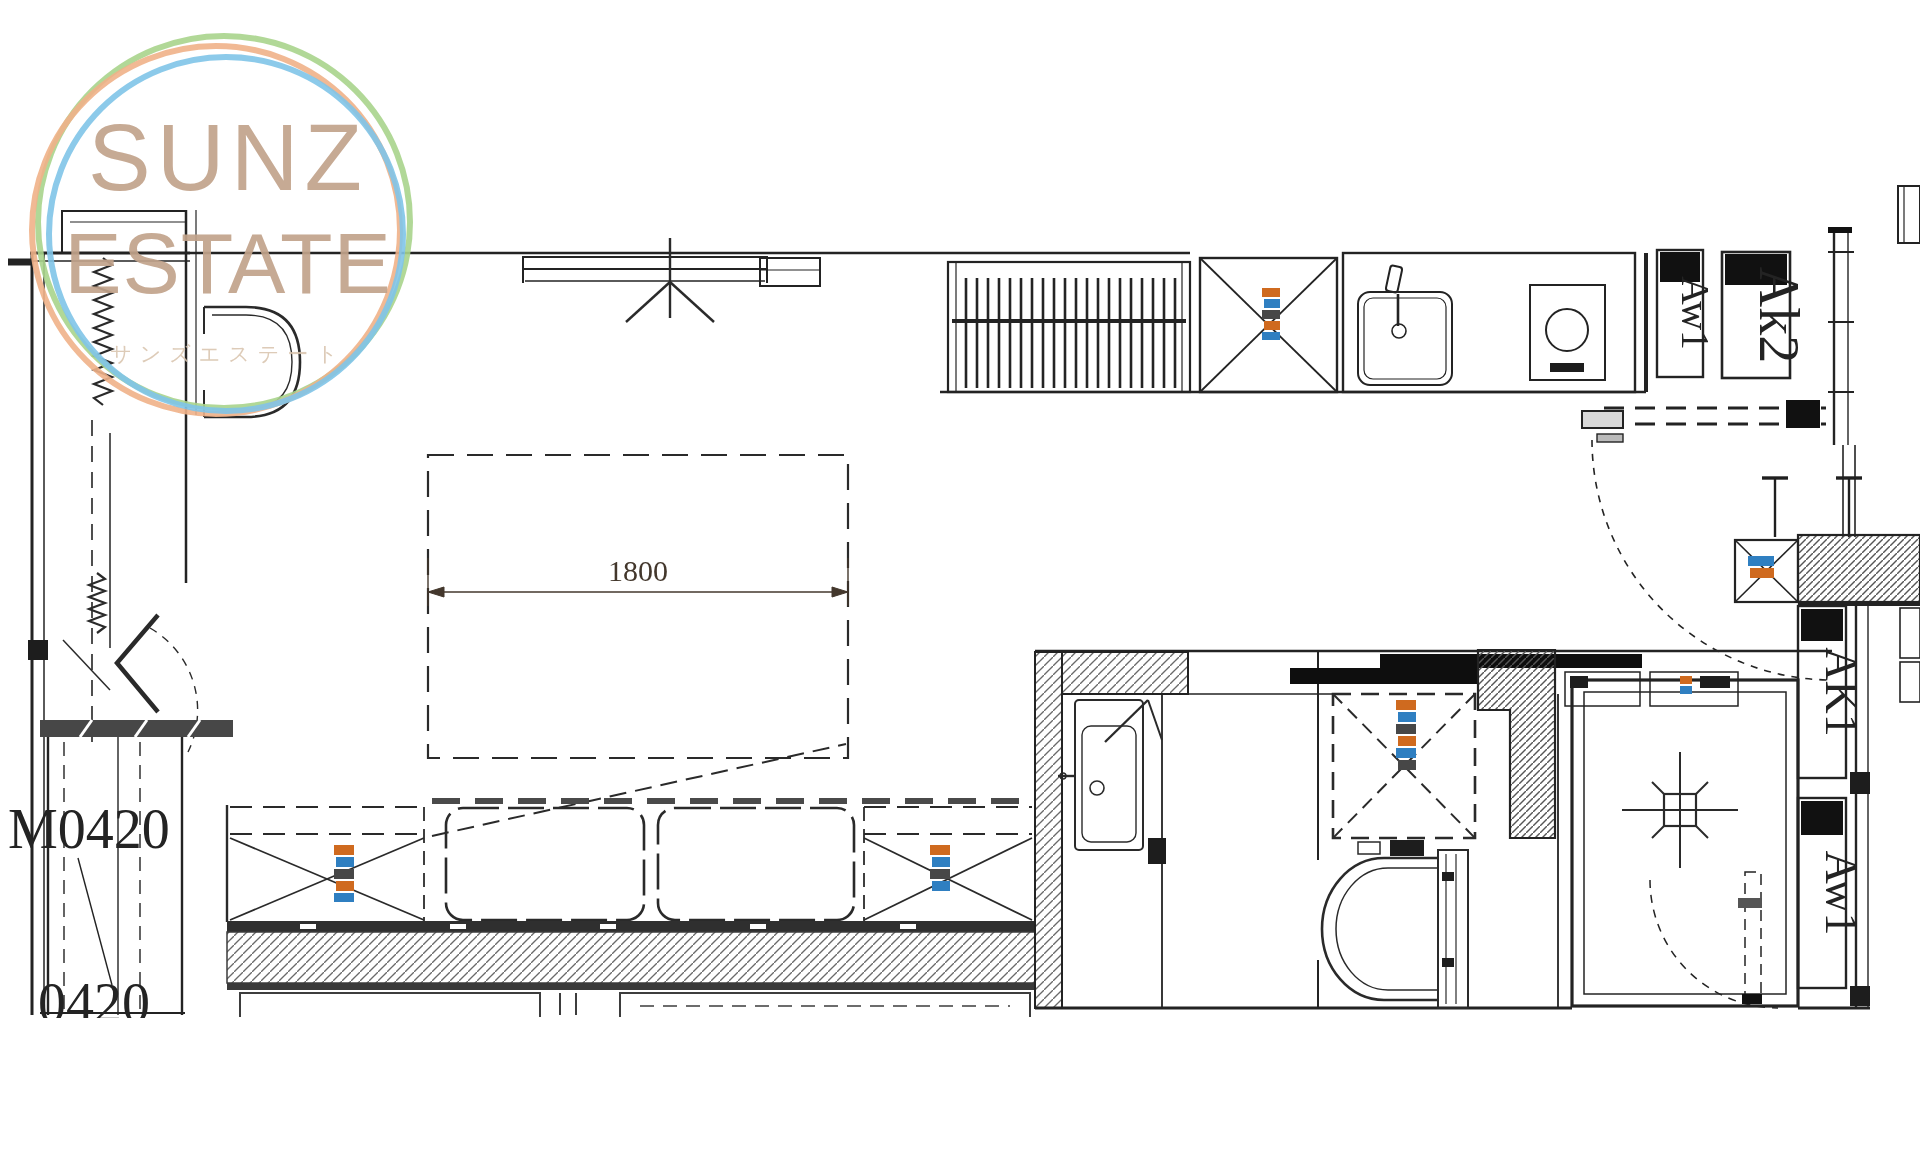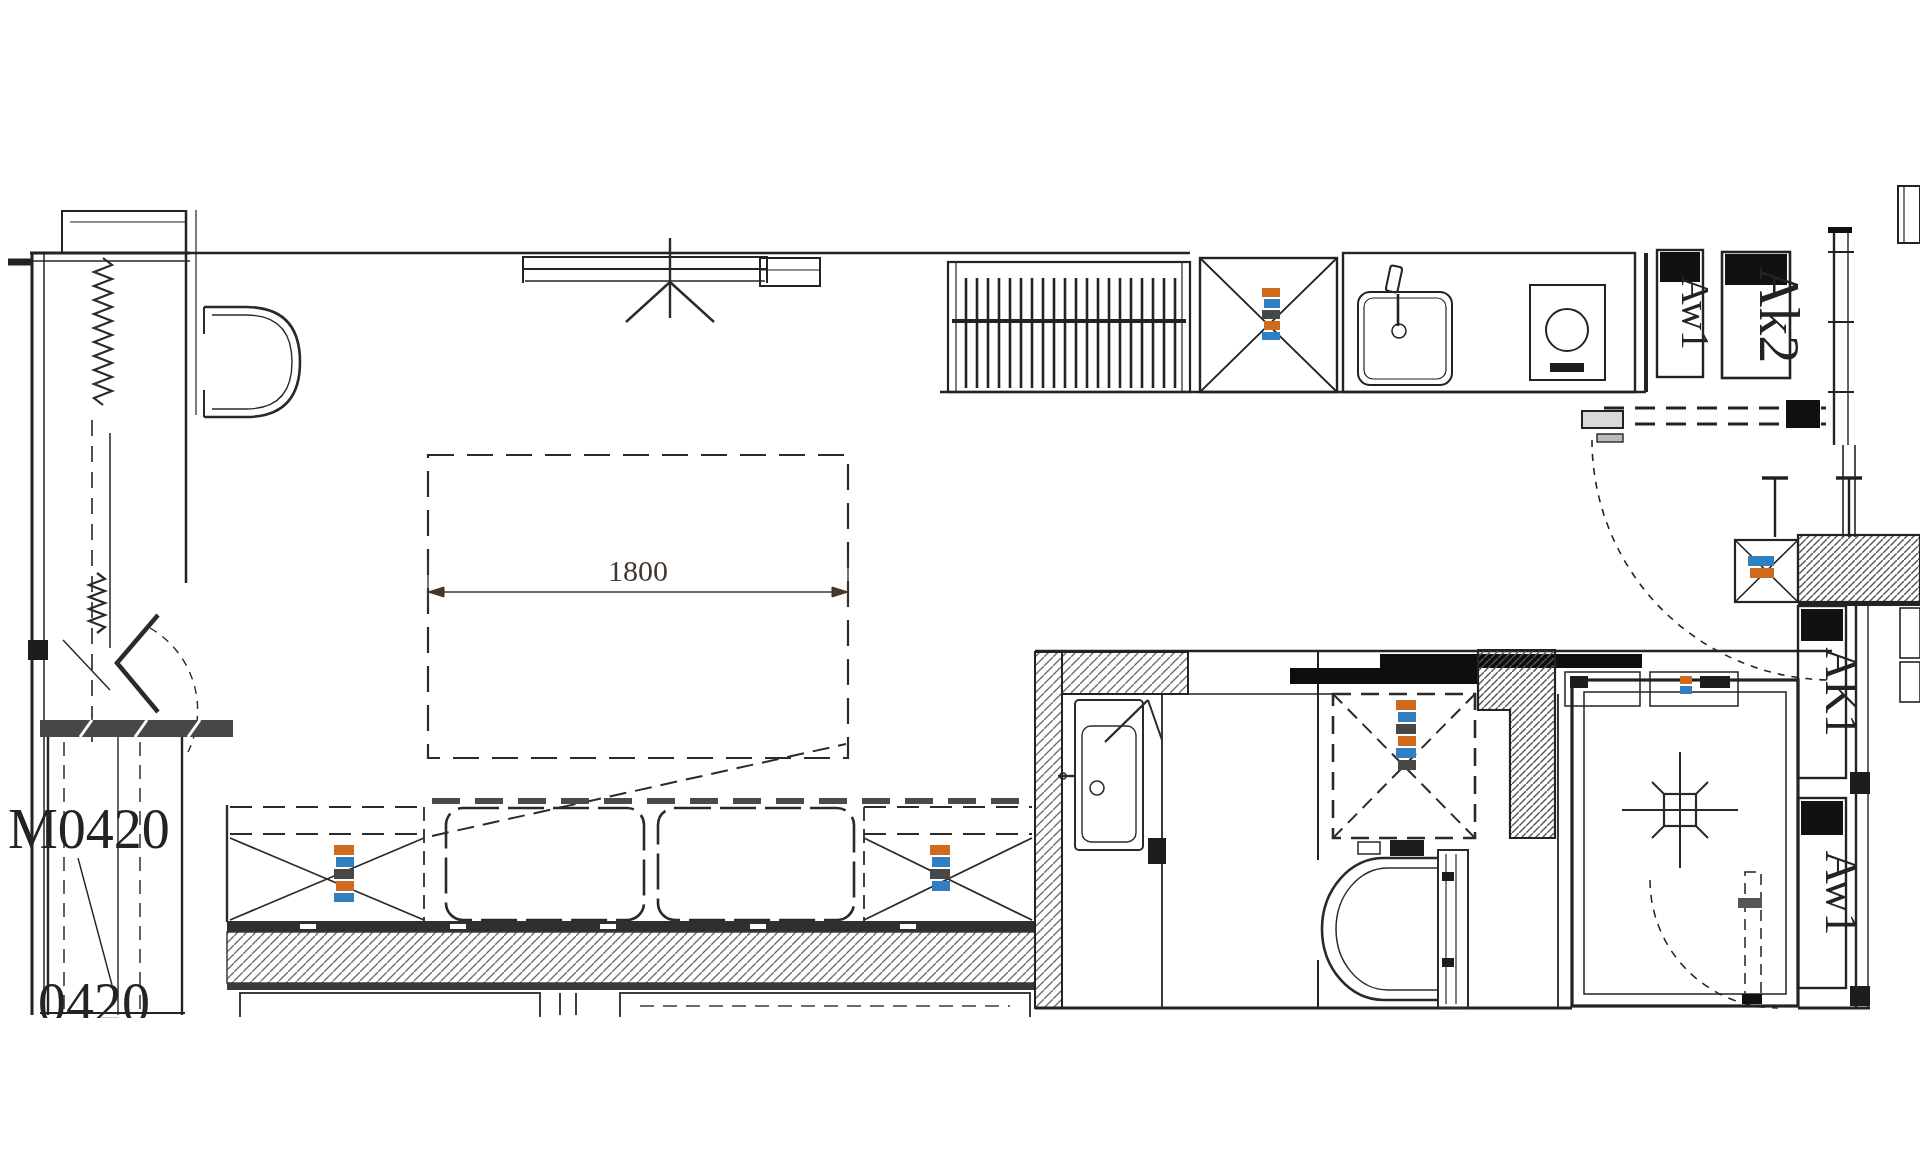--- a/index.html
+++ b/index.html
@@ -376,14 +376,24 @@
   <text class="lbl-top1" transform="translate(1682,313) rotate(90)" text-anchor="middle">Aw1</text>
   <text class="lbl-top2" transform="translate(1760,315) rotate(90)" text-anchor="middle">Ak2</text>
   <text class="lbl-mid" transform="translate(1826,692) rotate(90)" text-anchor="middle">AK1</text>
   <text class="lbl-mid" transform="translate(1826,893) rotate(90)" text-anchor="middle">Aw1</text>
   <text class="lbl-big" x="8" y="848">M0420</text>
   <text class="lbl-big" x="38" y="1022">0420</text>
 
   <rect x="0" y="1018" width="260" height="40" fill="#ffffff" stroke="none"></rect>
 </svg>
 
-
+<div class="logo">
+  <svg width="400" height="410" viewBox="0 0 400 410">
+    <circle cx="196" cy="204" r="186" fill="none" stroke="#a8d48c" stroke-width="6" opacity="0.9"></circle>
+    <circle cx="188" cy="212" r="184" fill="none" stroke="#efb188" stroke-width="6" opacity="0.9"></circle>
+    <circle cx="198" cy="216" r="177" fill="none" stroke="#7fc4e8" stroke-width="6" opacity="0.9"></circle>
+  </svg>
+  <div class="logo-line1">SUNZ</div>
+  <div class="logo-line2">ESTATE</div>
+  <div class="logo-sub">サンズエステート</div>
 </div>
 
+</div>
+
 </body></html>

